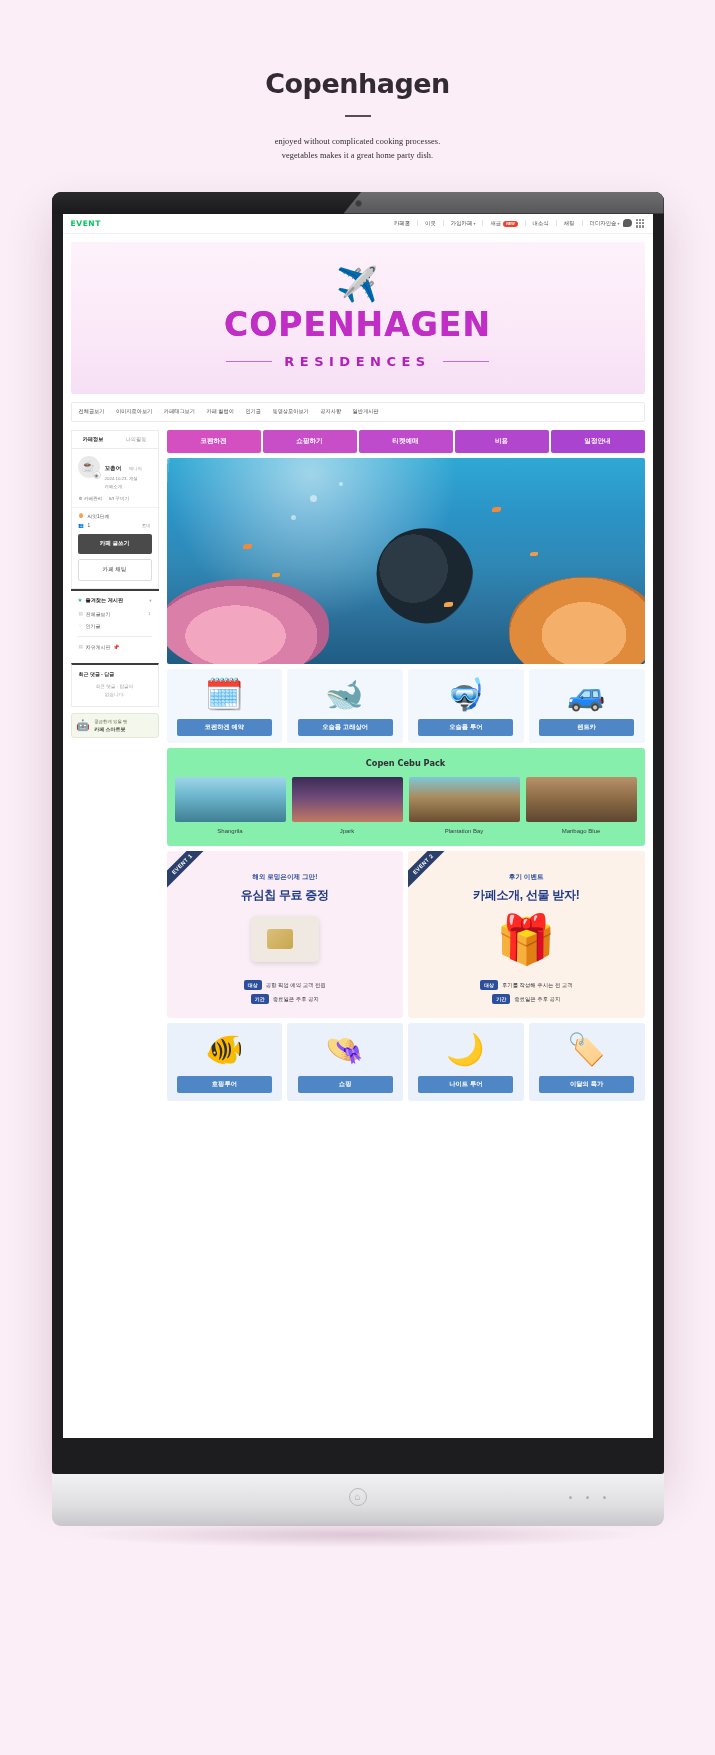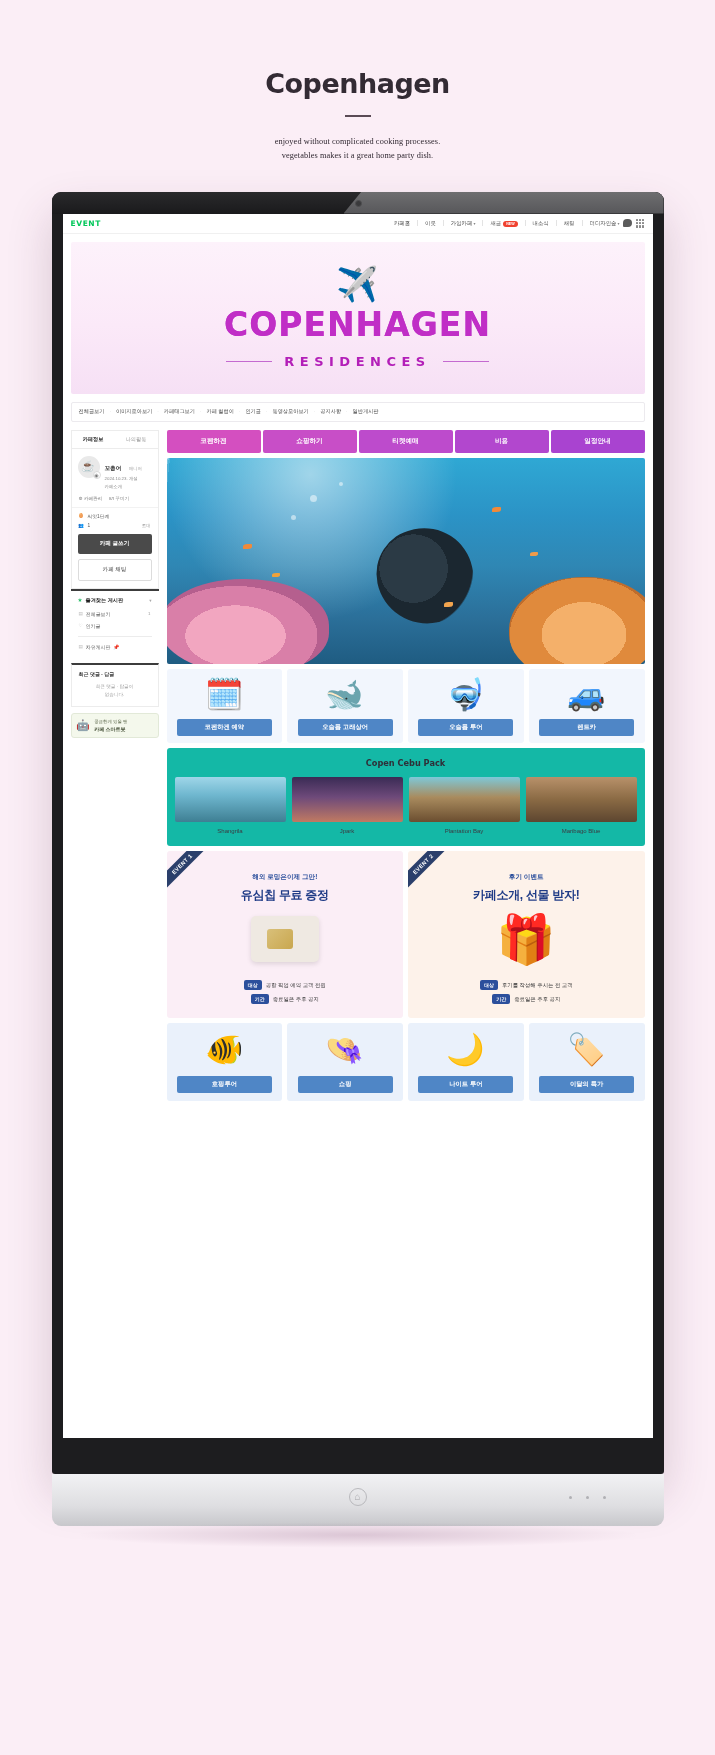--- a/index.html
+++ b/index.html
@@ -240,21 +240,21 @@
   .icard .emo { font-size: 31px; line-height: 1.05; }
   .icard .cap {
     margin: 8px 0 7px; width: 88%; text-align: center; color: #fff;
     background: #4f86c6; border-radius: 2px; font-size: 6.3px; font-weight: bold;
     padding: 4px 0;
   }
 
   .pack {
     margin-top: 5px; border-radius: 3px; padding: 10px 8px 12px;
   }
-  .pack.cebu { background: #14b8a6; }
+  .pack.cebu { background: #86efac; }
   .pack.bohol { background: #e3eef8; }
   .pack-title {
     text-align: center; font-size: 8.2px; font-weight: bold; color: #2f2f38;
     margin-bottom: 9px; font-family: "DejaVu Sans", sans-serif;
   }
   .pack-row { display: flex; gap: 6px; }
   .pack-item { flex: 1; }
   .thumb { width: 100%; height: 45px; border-radius: 2px; overflow: hidden; }
   .pack-cap { text-align: center; font-size: 6px; color: #3b3b42; margin-top: 6px; }
 

